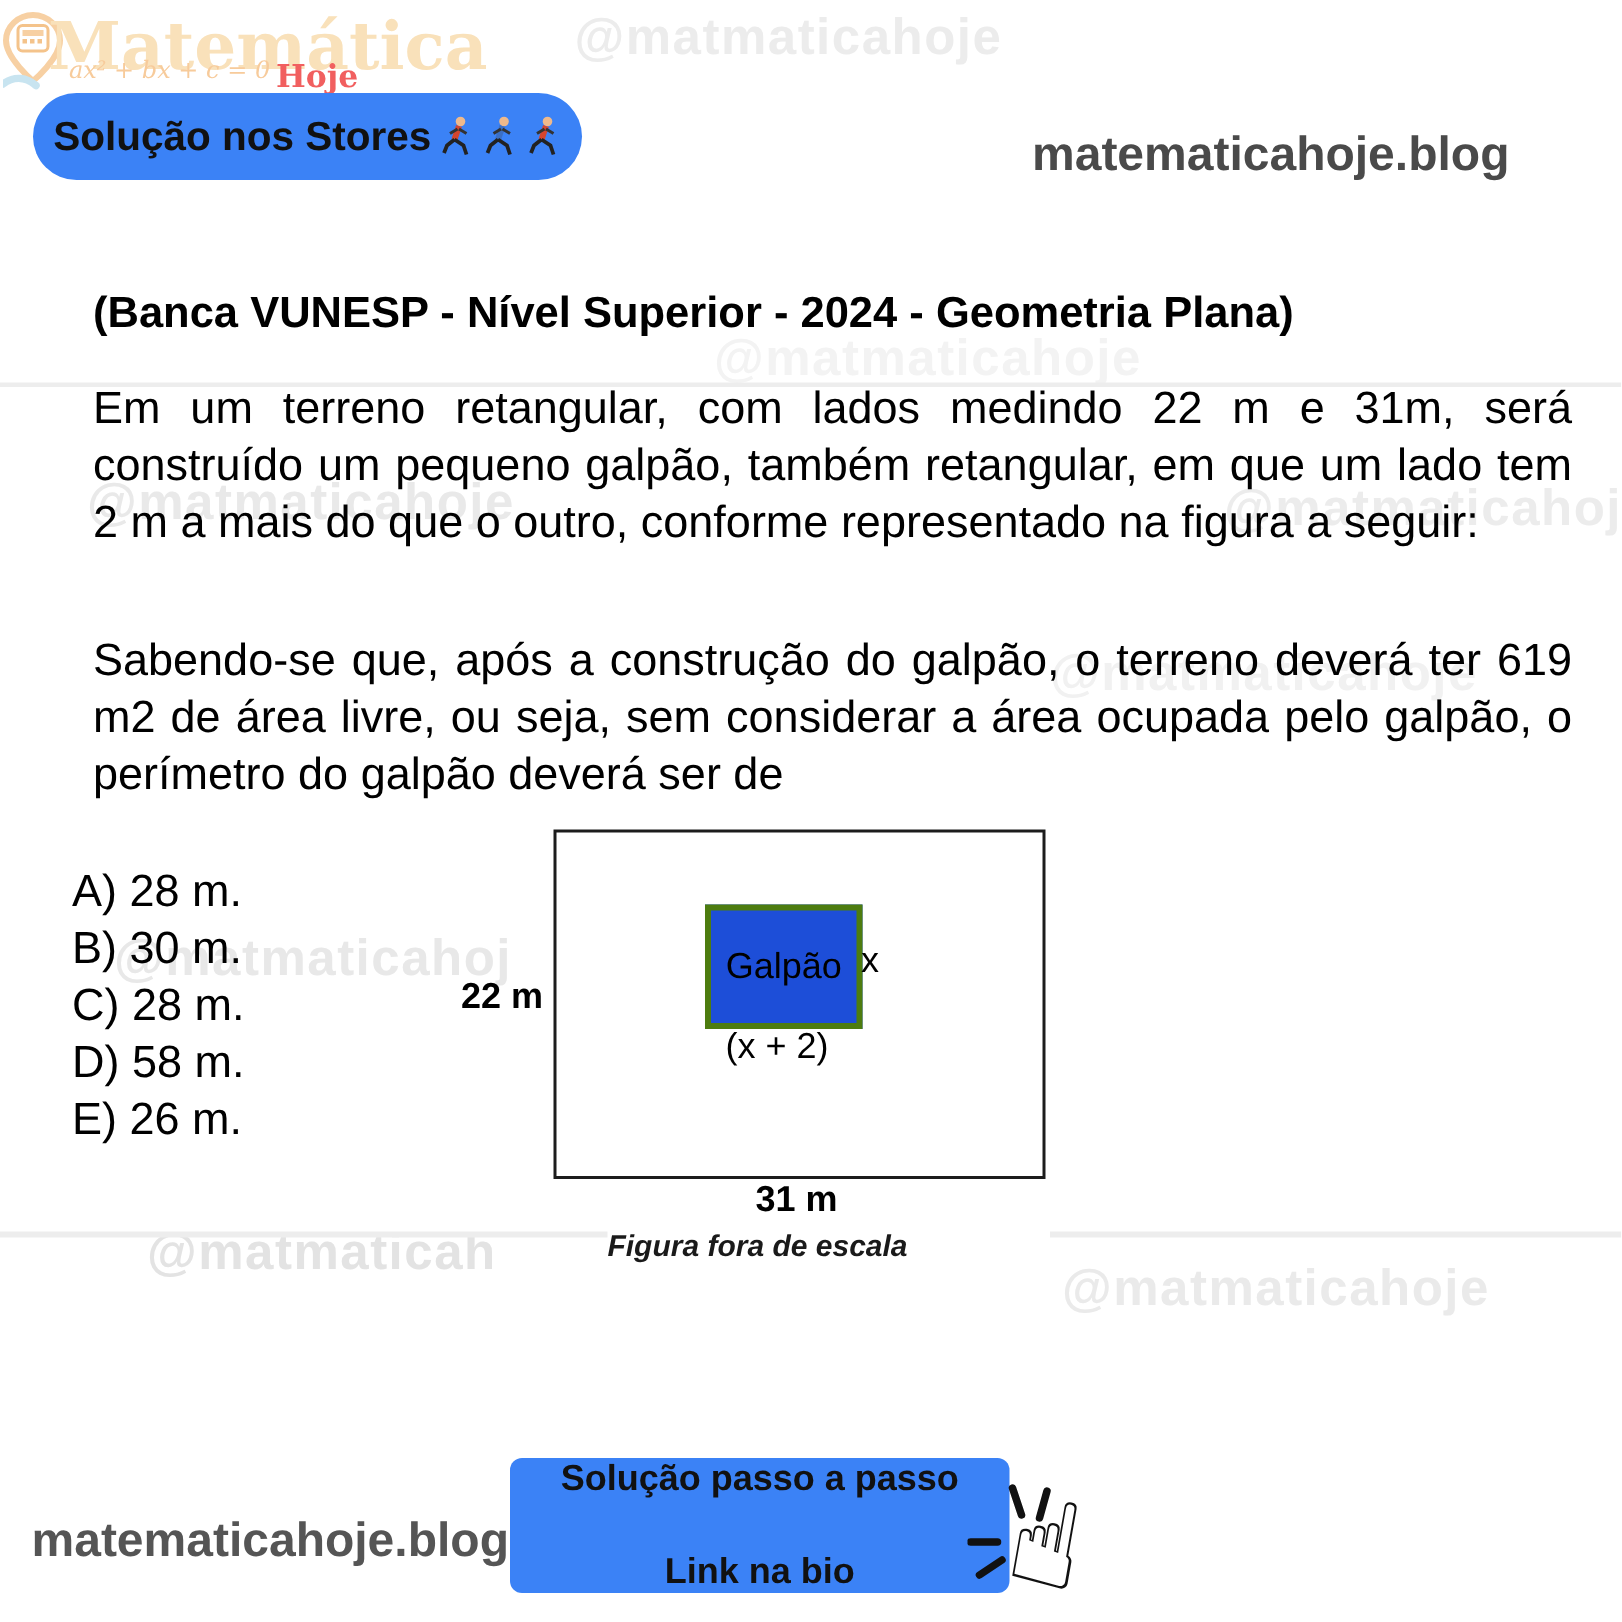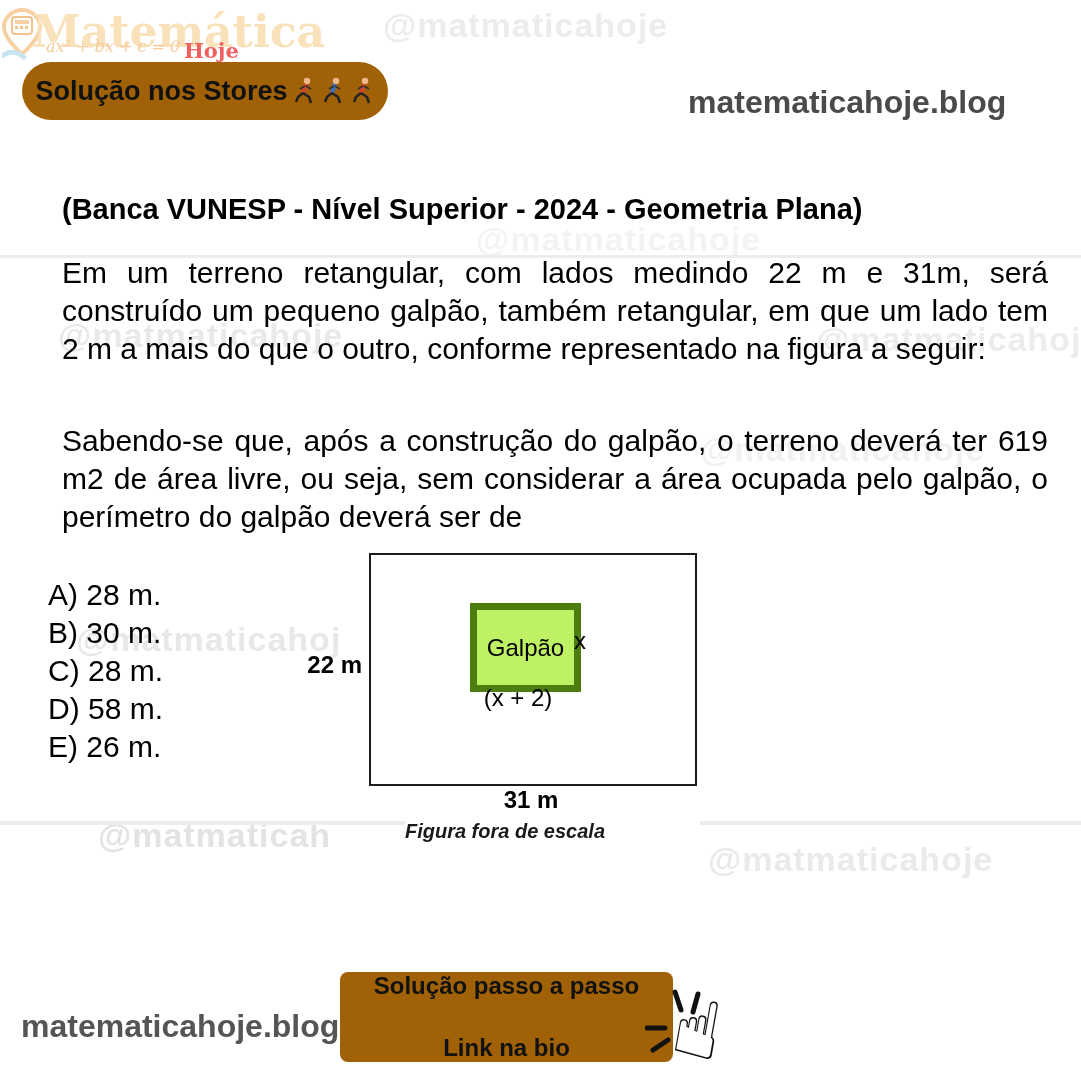--- a/index.html
+++ b/index.html
@@ -11,37 +11,37 @@
   .divider{position:absolute;height:3px;background:#ededed;}
   
   .logo{position:absolute;left:2px;top:4px;width:280px;height:64px;opacity:.85;}
   .logo-title{position:absolute;left:30px;top:2px;font-family:"DejaVu Serif",serif;font-weight:bold;
               font-size:44px;color:#f8dcae;white-space:nowrap;}
   .logo-formula{position:absolute;left:44px;top:33px;font-family:"DejaVu Serif",serif;font-style:italic;
               font-size:16px;color:#f6c28a;white-space:nowrap;}
   .logo-hoje{position:absolute;left:182px;top:34px;font-family:"DejaVu Serif",serif;font-weight:bold;
               font-size:21px;color:#ef4444;}
   
-  .pill{position:absolute;background:#a16207;display:flex;align-items:center;justify-content:center;}
+  .pill{position:absolute;background:#3b82f6;display:flex;align-items:center;justify-content:center;}
   .top-pill{left:22px;top:62px;width:366px;height:58px;border-radius:29px;gap:5px;}
   .top-pill .label{font-weight:bold;font-size:27px;color:#111;}
   .cta{left:340px;top:972px;width:333px;height:90px;border-radius:8px;flex-direction:column;gap:28px;}
   .cta .l{font-weight:bold;font-size:24px;color:#111;line-height:34px;text-align:center;}
   
   .site-top{position:absolute;left:688px;top:84px;font-weight:bold;font-size:32px;color:#4a4a4a;white-space:nowrap;}
   .site-bottom{position:absolute;left:21px;top:1008px;font-weight:bold;font-size:32px;color:#555;white-space:nowrap;}
   
   .title{position:absolute;left:62px;top:193px;font-size:29px;font-weight:bold;white-space:nowrap;}
   .para{position:absolute;left:62px;width:986px;font-size:30px;line-height:38px;text-align:justify;}
   .p1{top:254px;}
   .p2{top:422px;}
   .options{position:absolute;left:48px;top:576px;font-size:30px;line-height:38px;}
   
   .fig-outer{position:absolute;left:369px;top:553px;width:324px;height:229px;border:2px solid #1c1c1c;background:#fff;}
-  .fig-inner{position:absolute;left:470px;top:603px;width:97px;height:75px;background:#bef264;border:7px solid #4d7c0f;
+  .fig-inner{position:absolute;left:470px;top:603px;width:97px;height:75px;background:#1d4ed8;border:4px solid #4d7c0f;
              display:flex;align-items:center;justify-content:center;font-size:24px;}
   .flabel{position:absolute;font-size:24px;white-space:nowrap;}
   .f-22{left:296px;top:651px;width:66px;text-align:right;font-weight:bold;}
   .f-x{left:574px;top:627px;}
   .f-x2{left:458px;top:684px;width:120px;text-align:center;}
   .f-31{left:369px;top:786px;width:324px;text-align:center;font-weight:bold;}
   .caption{position:absolute;left:369px;top:820px;width:272px;text-align:center;
            font-size:20px;font-weight:bold;font-style:italic;color:#1a1a1a;}
   
   .click-wrap{position:absolute;left:645px;top:988px;width:115px;height:95px;}

